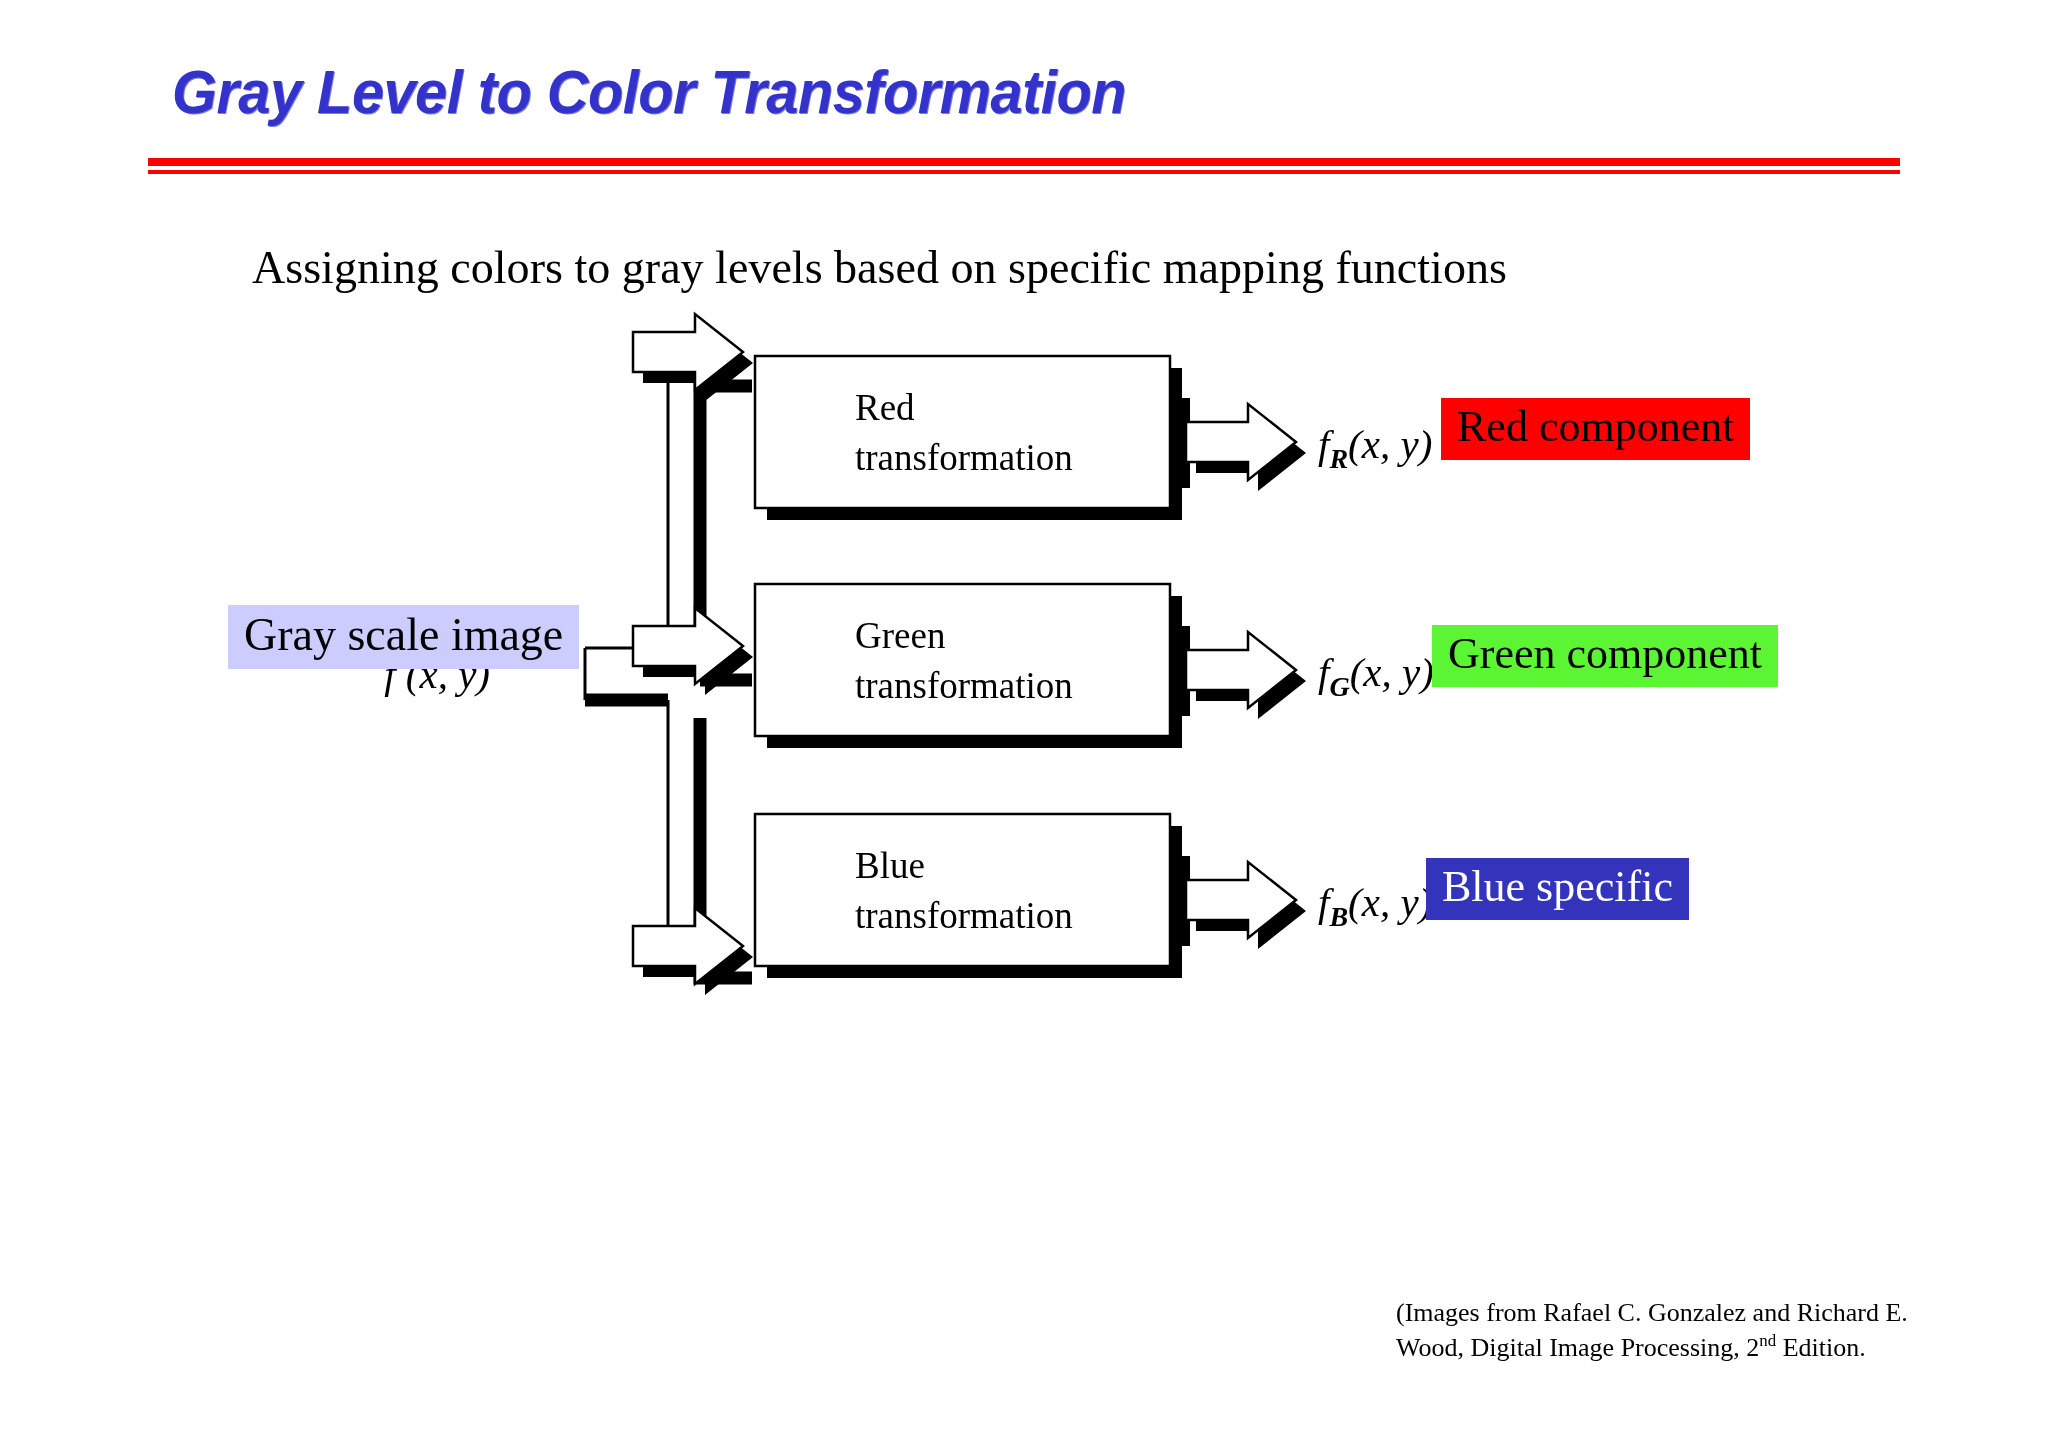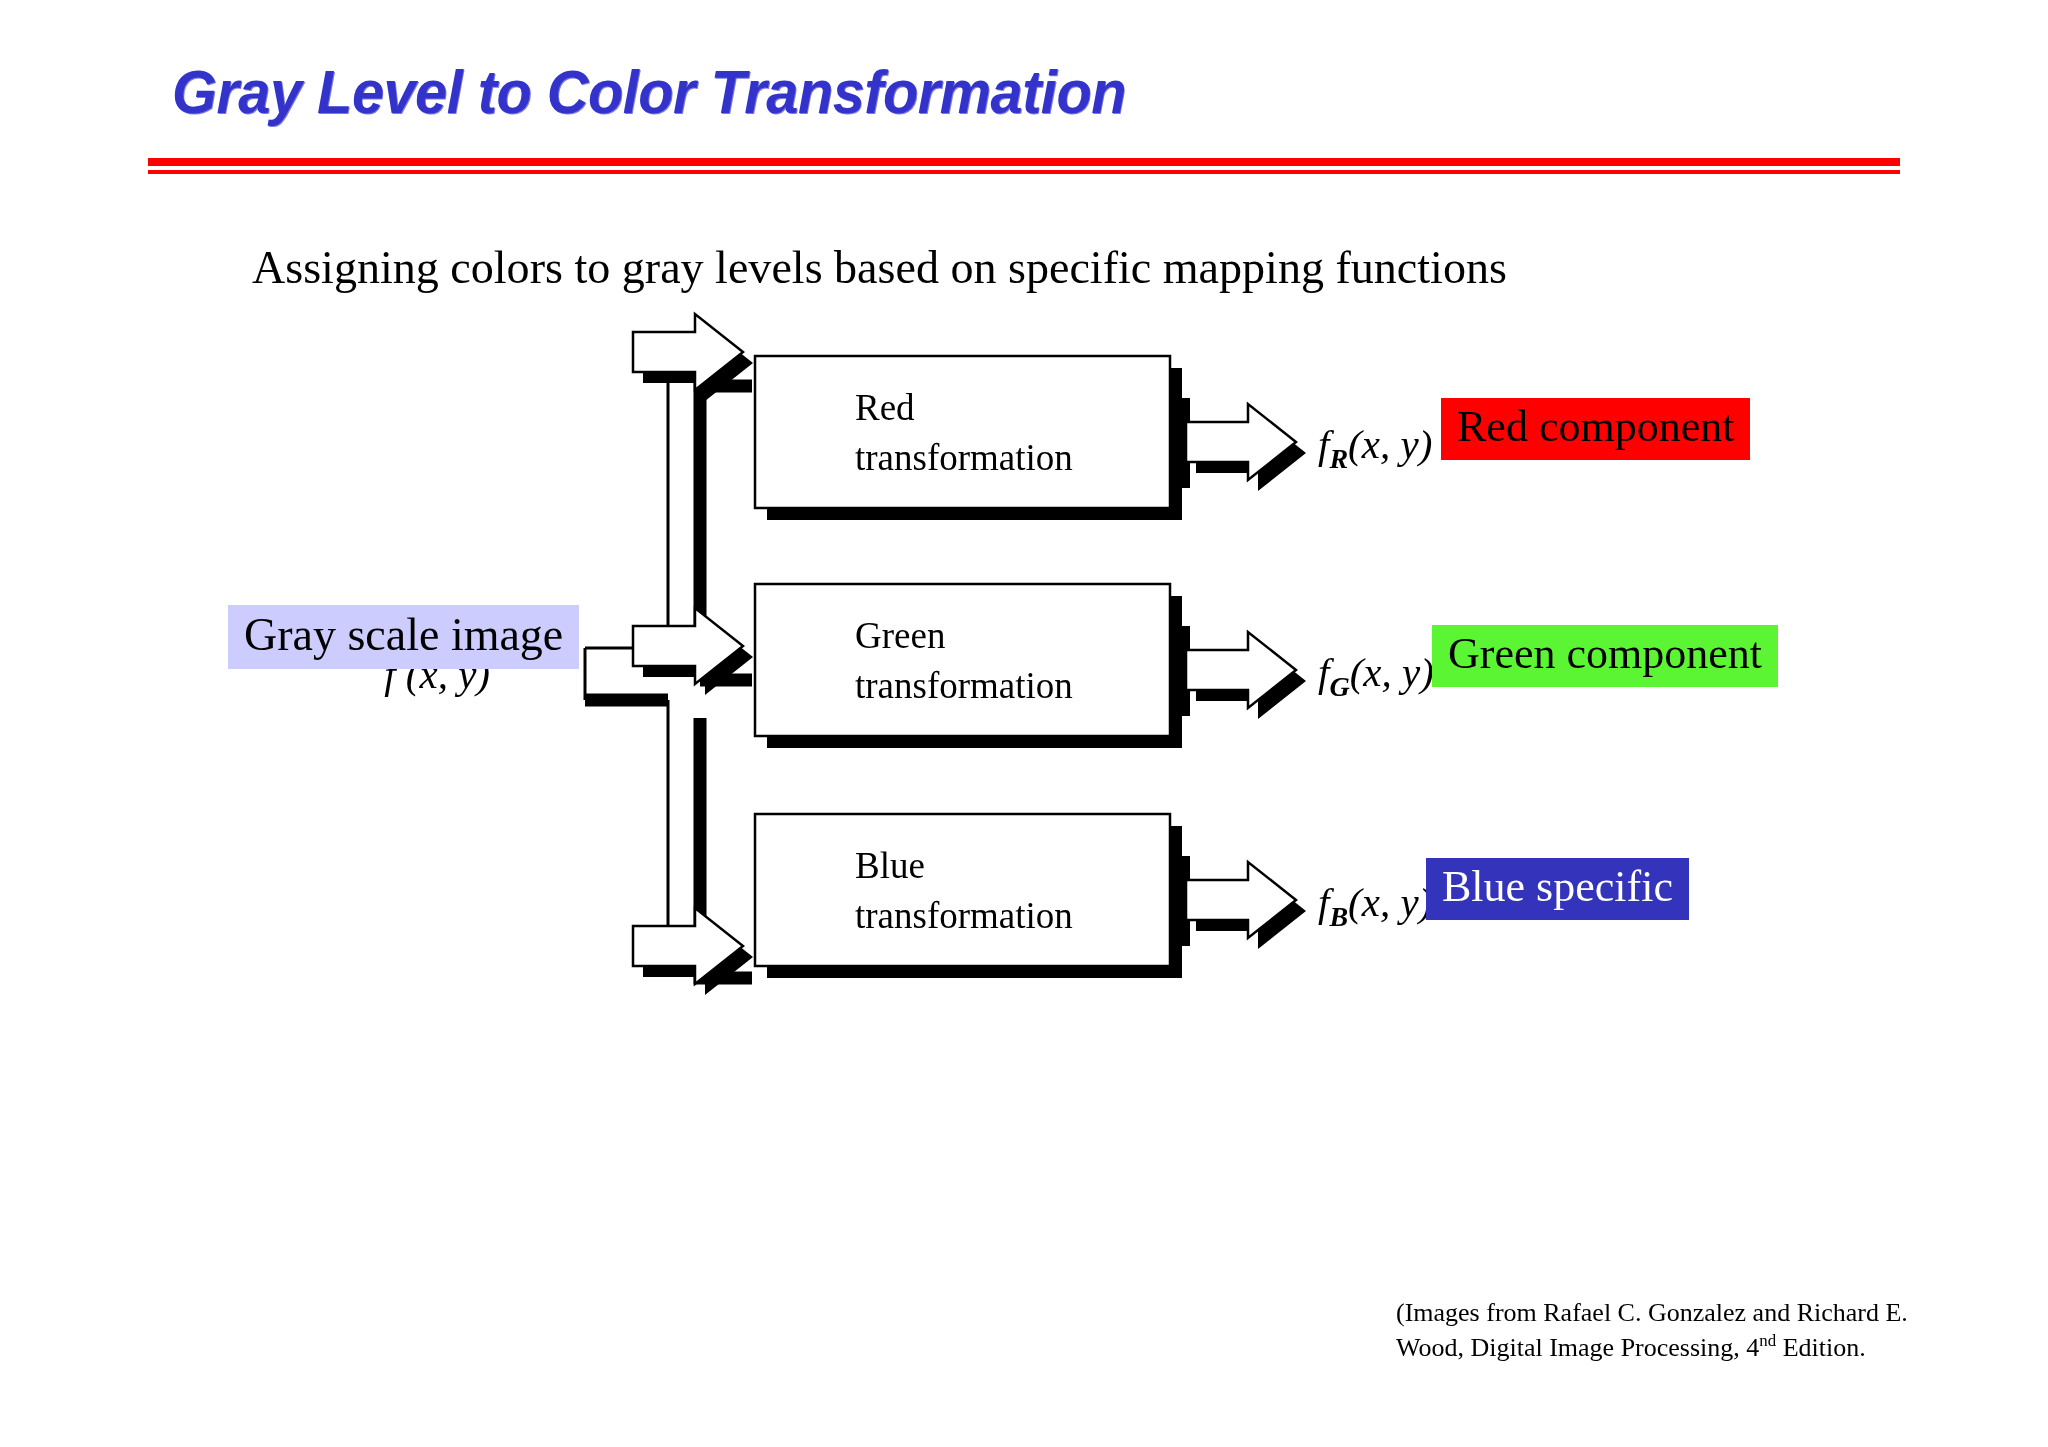--- a/index.html
+++ b/index.html
@@ -185,16 +185,16 @@
   </svg>
 
   <div id="grayscale-label" style="background: rgb(204, 204, 255);">Gray scale image</div>
 
   <div id="component-green" class="component-box" style="background: rgb(92, 245, 51); color: rgb(0, 0, 0);">Green component</div>
   <div id="component-red" class="component-box" style="background: rgb(255, 0, 0); color: rgb(0, 0, 0);">Red component</div>
   <div id="component-blue" class="component-box" style="background: rgb(51, 51, 187); color: rgb(255, 255, 255);">Blue specific</div>
 
   <div id="footnote">
     <span>(Images from Rafael C. Gonzalez and Richard E.</span><br>
-    <span>Wood, Digital Image Processing, 4</span><sup>nd</sup><span> Edition.</span>
+    <span>Wood, Digital Image Processing, 2</span><sup>nd</sup><span> Edition.</span>
   </div>
 
 </div>
 
 </body></html>

